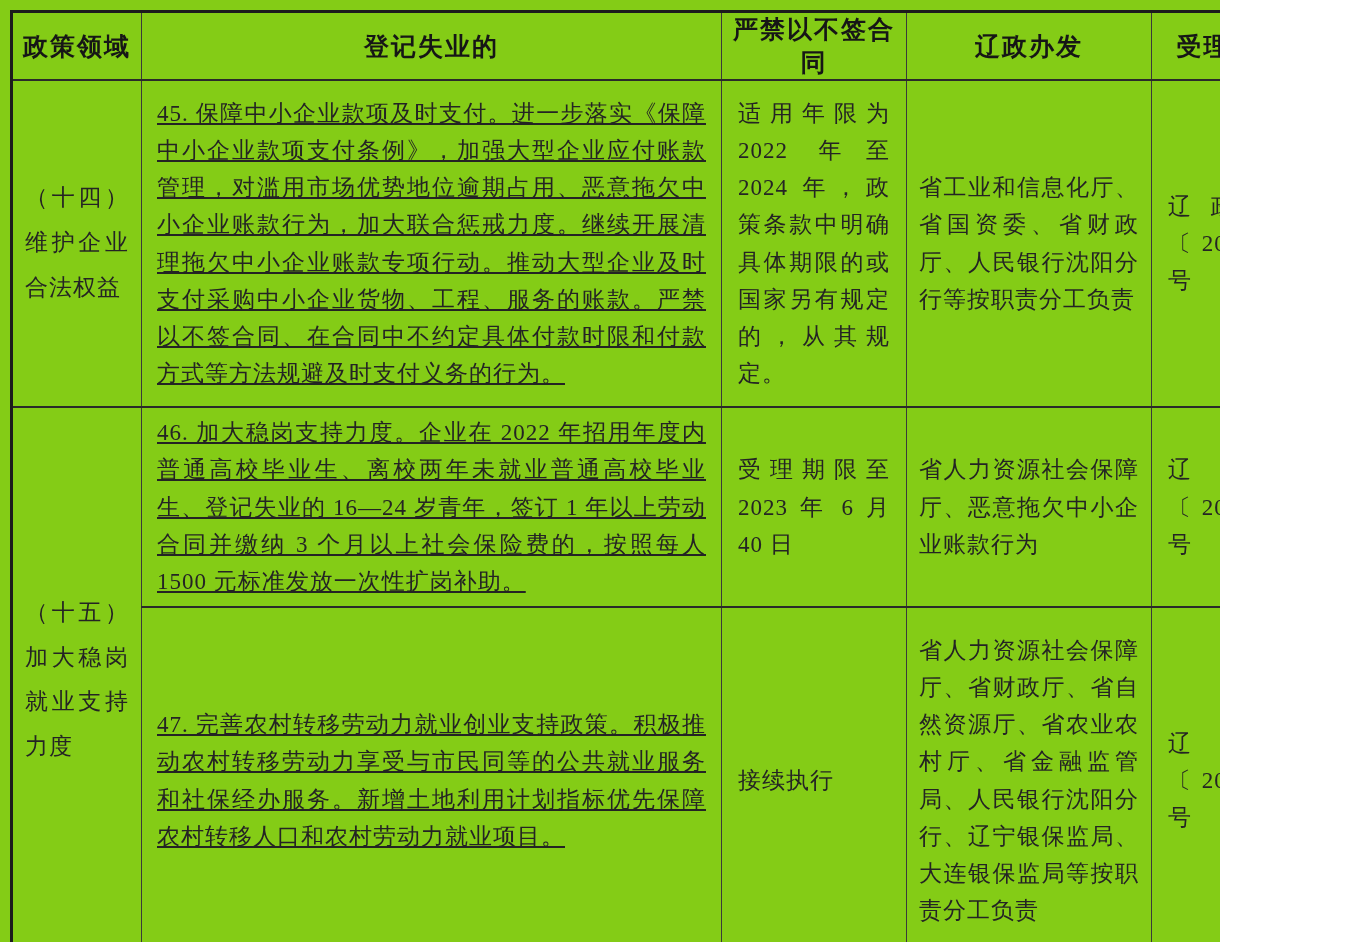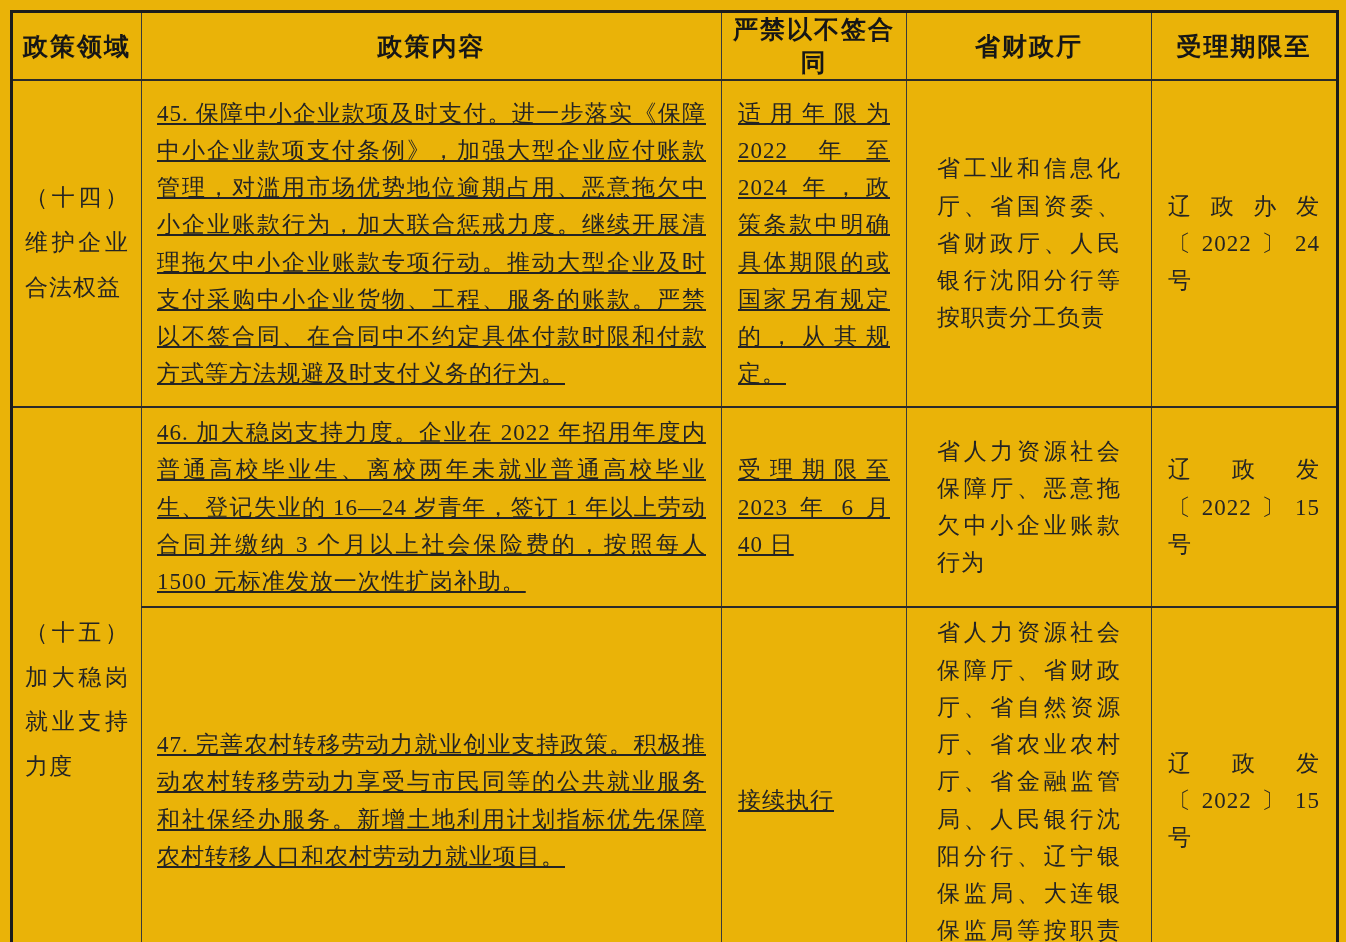--- a/index.html
+++ b/index.html
@@ -3,23 +3,23 @@
 <meta charset="utf-8">
 <style>
   html, body {
     margin: 0;
     padding: 0;
     background: #ffffff;
     font-family: "Liberation Serif", "DejaVu Serif", serif;
   }
   .page {
     position: relative;
-    width: 1346px;
+    width: 1220px;
     height: 942px;
-    background: #eab308;
+    background: #84cc16;
     overflow: hidden;
   }
   table.policy-table {
     position: absolute;
     left: 10px;
     top: 10px;
     width: 1326px;
     height: 922px;
     border-collapse: collapse;
     table-layout: fixed;
@@ -53,24 +53,23 @@
   td.area {
     padding: 0 12px;
     line-height: 1.95;
   }
   td.content {
     padding: 6px 15px;
     text-decoration: underline;
   }
   td.period {
     padding: 4px 16px;
-    text-decoration: underline;
   }
   td.unit {
-    padding: 6px 30px;
+    padding: 6px 12px;
   }
   td.source {
     padding: 14px 16px;
   }
   tr.row-45 { height: 327px; }
   tr.row-46 { height: 190px; }
   tr.row-47 { height: 347px; }
 </style>
 </head>
 <body>
@@ -80,23 +79,23 @@
     <colgroup>
       <col style="width:130px">
       <col style="width:580px">
       <col style="width:185px">
       <col style="width:245px">
       <col style="width:186px">
     </colgroup>
     <thead>
       <tr>
         <th>政策领域</th>
-        <th>政策内容</th>
+        <th>登记失业的</th>
         <th>严禁以不签合同</th>
-        <th>省财政厅</th>
+        <th>辽政办发</th>
         <th>受理期限至</th>
       </tr>
     </thead>
     <tbody>
       <tr class="row-45">
         <td class="area">（十四） 维护企业合法权益</td>
         <td class="content">45. 保障中小企业款项及时支付。进一步落实《保障中小企业款项支付条例》，加强大型企业应付账款管理，对滥用市场优势地位逾期占用、恶意拖欠中小企业账款行为，加大联合惩戒力度。继续开展清理拖欠中小企业账款专项行动。推动大型企业及时支付采购中小企业货物、工程、服务的账款。严禁以不签合同、在合同中不约定具体付款时限和付款方式等方法规避及时支付义务的行为。</td>
         <td class="period">适用年限为 2022 年至 2024 年，政策条款中明确具体期限的或国家另有规定的，从其规定。</td>
         <td class="unit">省工业和信息化厅、省国资委、省财政厅、人民银行沈阳分行等按职责分工负责</td>
         <td class="source">辽政办发〔2022〕24 号</td>

